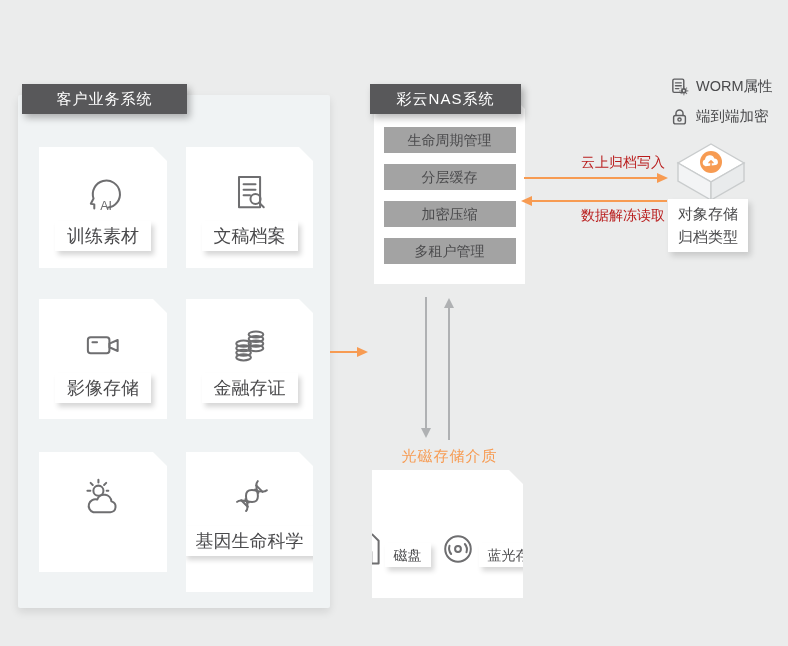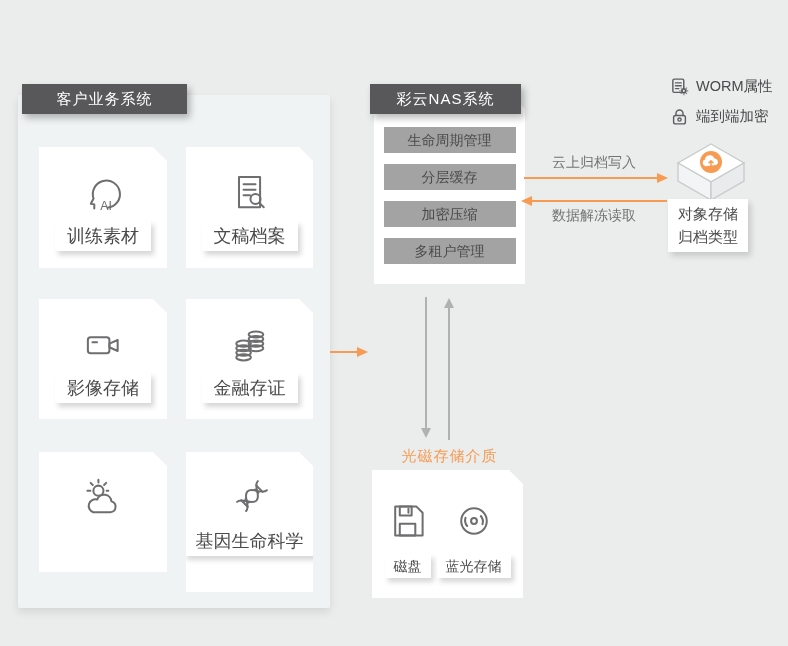--- a/index.html
+++ b/index.html
@@ -31,31 +31,31 @@
   .chip{
     background:#FFFFFF;box-shadow:3px 4px 5px rgba(0,0,0,.16);
     padding:2px 12px;font-size:18px;color:#4A4A4C;white-space:nowrap;
     margin-top:5px;line-height:1.45;
   }
   .nas-card{padding-top:32px;box-sizing:border-box;}
   .nas-item{
     width:132px;height:26px;line-height:26px;margin:0 auto 11px auto;
     background:#a3a3a3;text-align:center;font-size:14px;color:#4B4B4D;
   }
-  .flow-label{font-size:14px;color:#737373;text-align:center;}
+  .flow-label{font-size:14px;color:#b91c1c;text-align:right;}
   .h-line{height:2px;background:#F79B52;}
   .v-line{width:2px;background:#AFB1B3;}
   .tri{width:0;height:0;}
   .tri-right{border-top:5.5px solid transparent;border-bottom:5.5px solid transparent;border-left:11px solid #F79B52;}
   .tri-left{border-top:5.5px solid transparent;border-bottom:5.5px solid transparent;border-right:11px solid #F79B52;}
   .tri-down{border-left:5px solid transparent;border-right:5px solid transparent;border-top:10px solid #AFB1B3;}
   .tri-up{border-left:5px solid transparent;border-right:5px solid transparent;border-bottom:10px solid #AFB1B3;}
   .media-title{font-size:15px;color:#F79B52;text-align:center;letter-spacing:1px;}
   .media-card{display:flex;justify-content:center;gap:6px;padding-top:30px;box-sizing:border-box;}
-  .media-col{display:flex;flex-direction:column;align-items:center;}
+  .media-col{display:flex;align-items:center;}
   .media-col .chip{margin-top:12px;padding:2px 9px;font-size:14px;}
   .feature-row{display:flex;align-items:flex-start;gap:7px;font-size:14.5px;color:#4A4A4C;}
   .os-label{
     background:#FFFFFF;box-shadow:3px 4px 6px rgba(0,0,0,.15);
     font-size:15px;color:#4A4A4C;text-align:center;line-height:1.55;padding:3px 0;
   }
   svg{display:block;}
   .stroke-ic{stroke:#6E6E70;fill:none;stroke-width:2.2;stroke-linecap:round;stroke-linejoin:round;}
   .stroke-ic-sm{stroke:#5E5E60;fill:none;stroke-width:1.5;stroke-linecap:round;stroke-linejoin:round;}
 </style>

